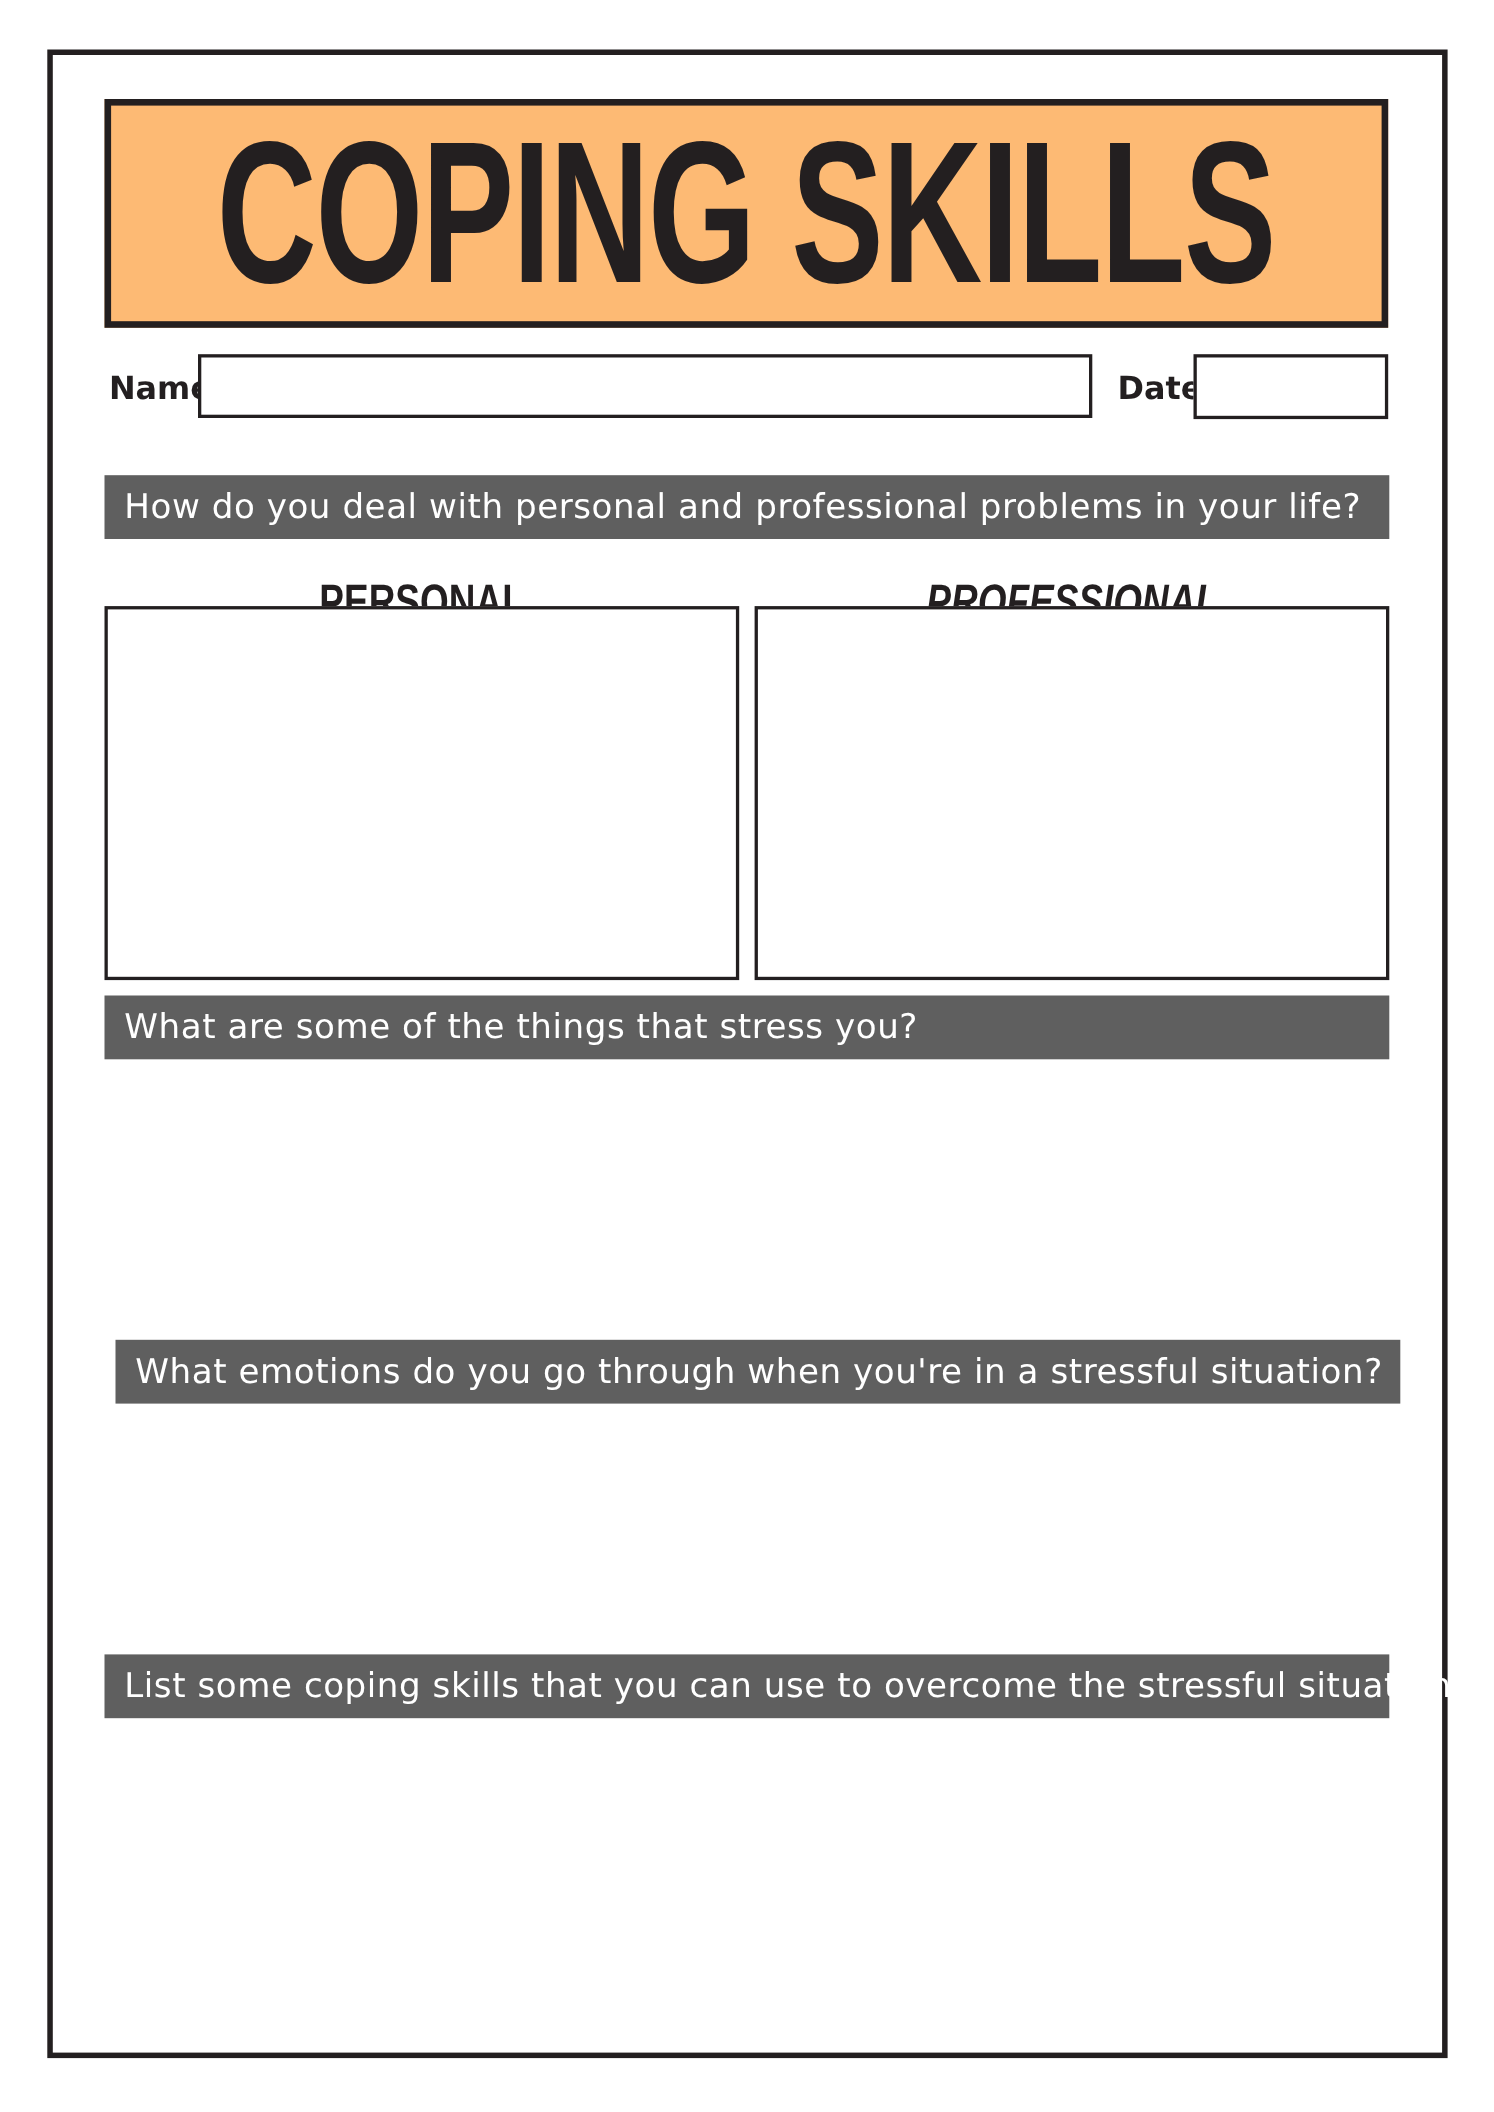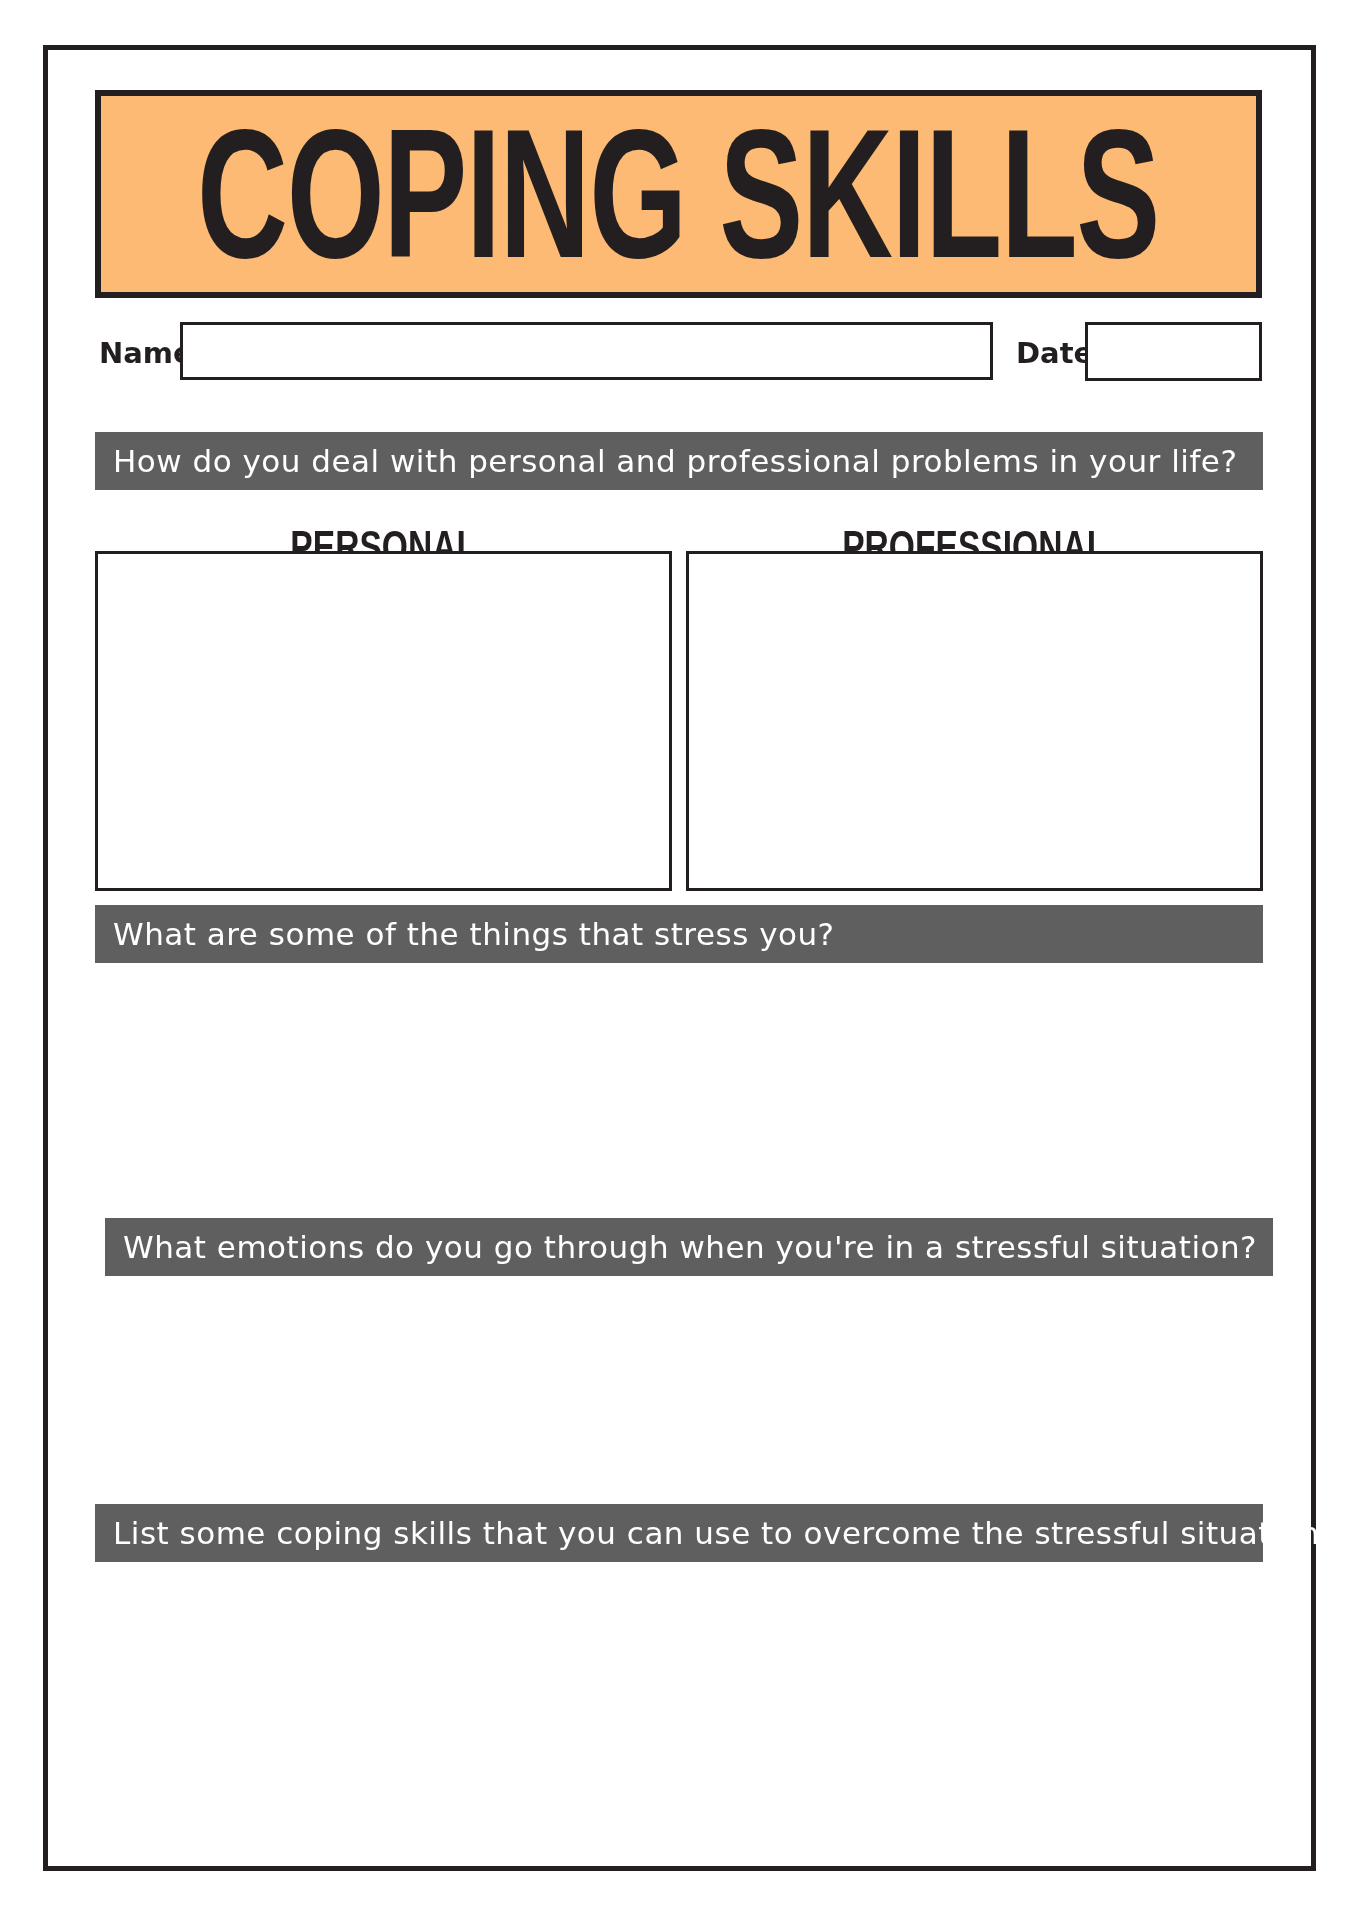--- a/index.html
+++ b/index.html
@@ -52,21 +52,21 @@
   .col-header{
     position:absolute;top:527px;height:44px;
     display:flex;align-items:flex-end;justify-content:center;
   }
   .col-header span{
     font-family:"Liberation Sans", sans-serif;font-weight:bold;font-size:42px;
     letter-spacing:0px;white-space:nowrap;
     transform:scale(0.80,1.05);transform-origin:center center;color:var(--ink);
   }
   .col-header-personal{left:95px;width:577px;}
-  .col-header-professional{left:686px;width:577px;}
+  .col-header-professional{left:686px;width:577px;font-style:italic;}
   .answer-box{
     position:absolute;top:551px;width:577px;height:340px;
     border:3px solid var(--ink);background:#fff;
     font-size:24px;padding:10px;color:var(--ink);
   }
   .personal-box{left:95px;}
   .professional-box{left:686px;}
   .answer-area{
     position:absolute;left:95px;width:1168px;background:transparent;
     font-size:24px;padding:10px 18px;color:var(--ink);

